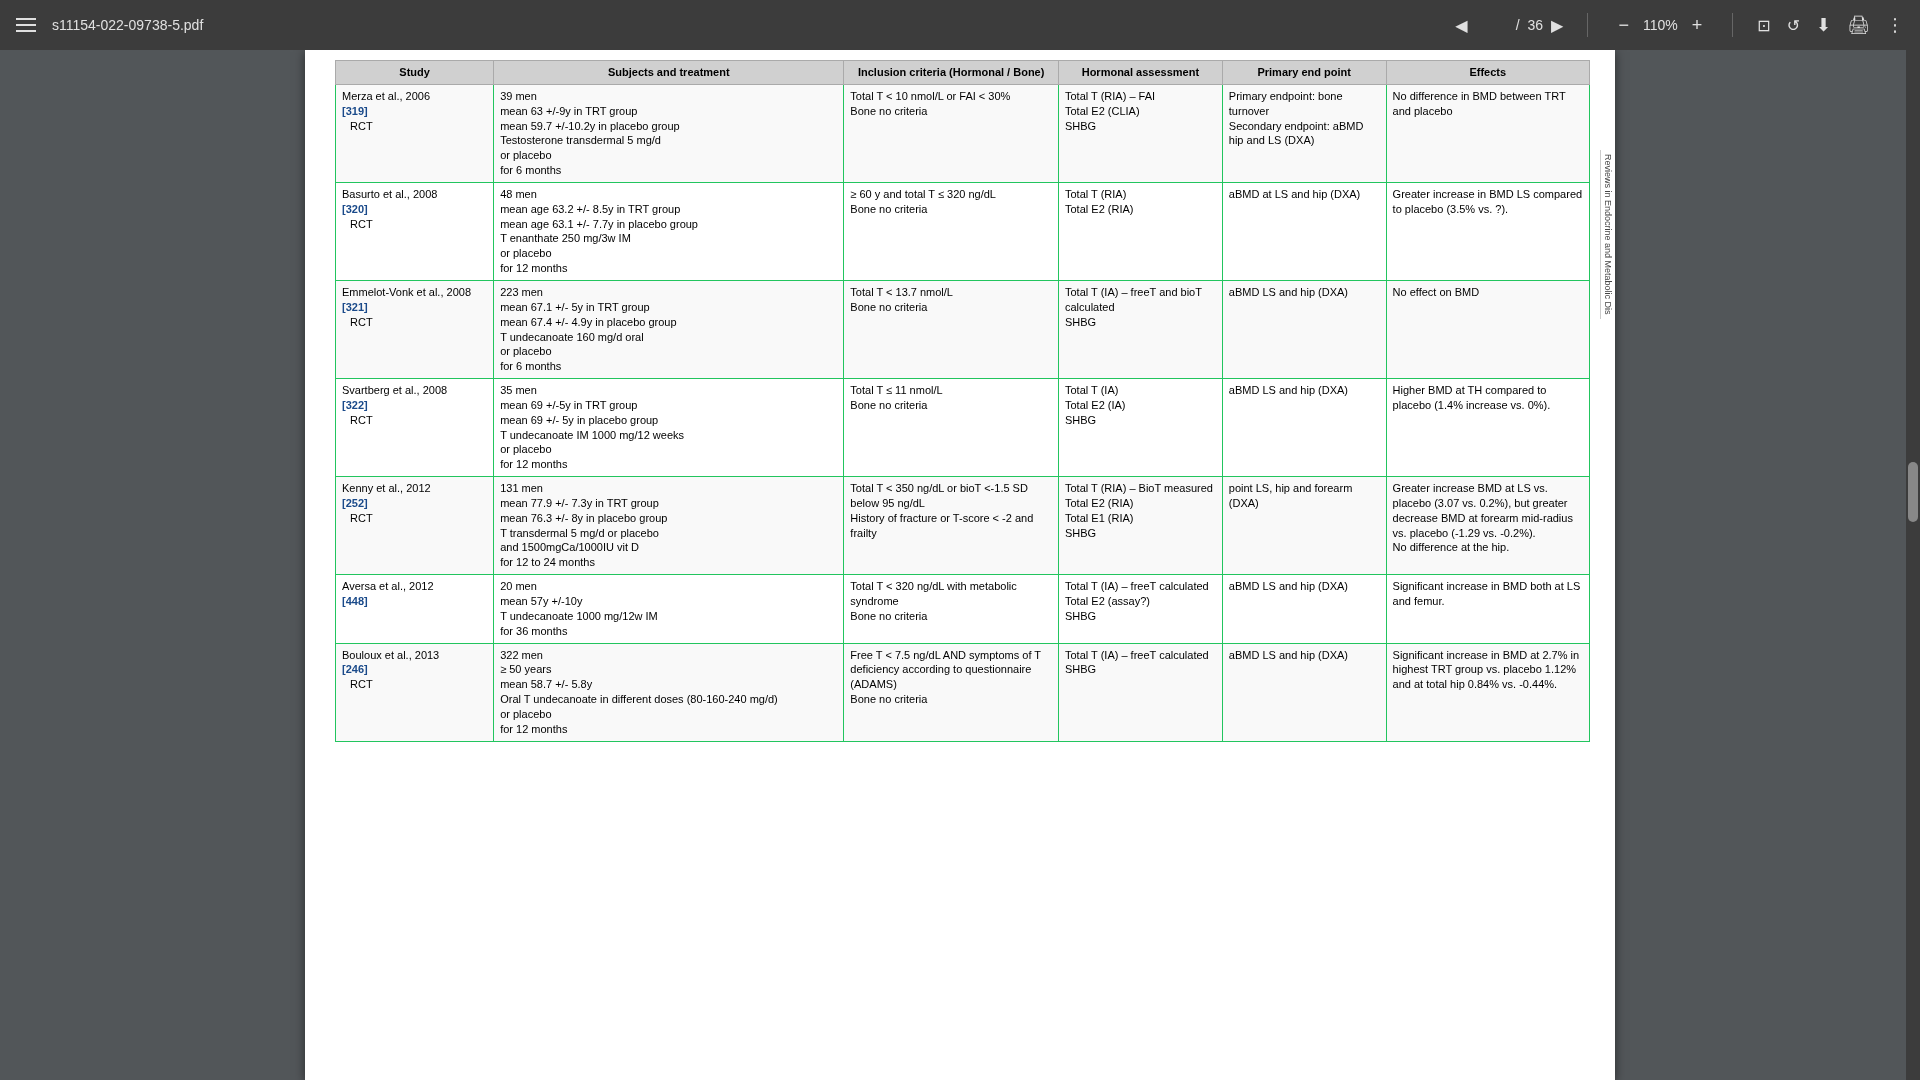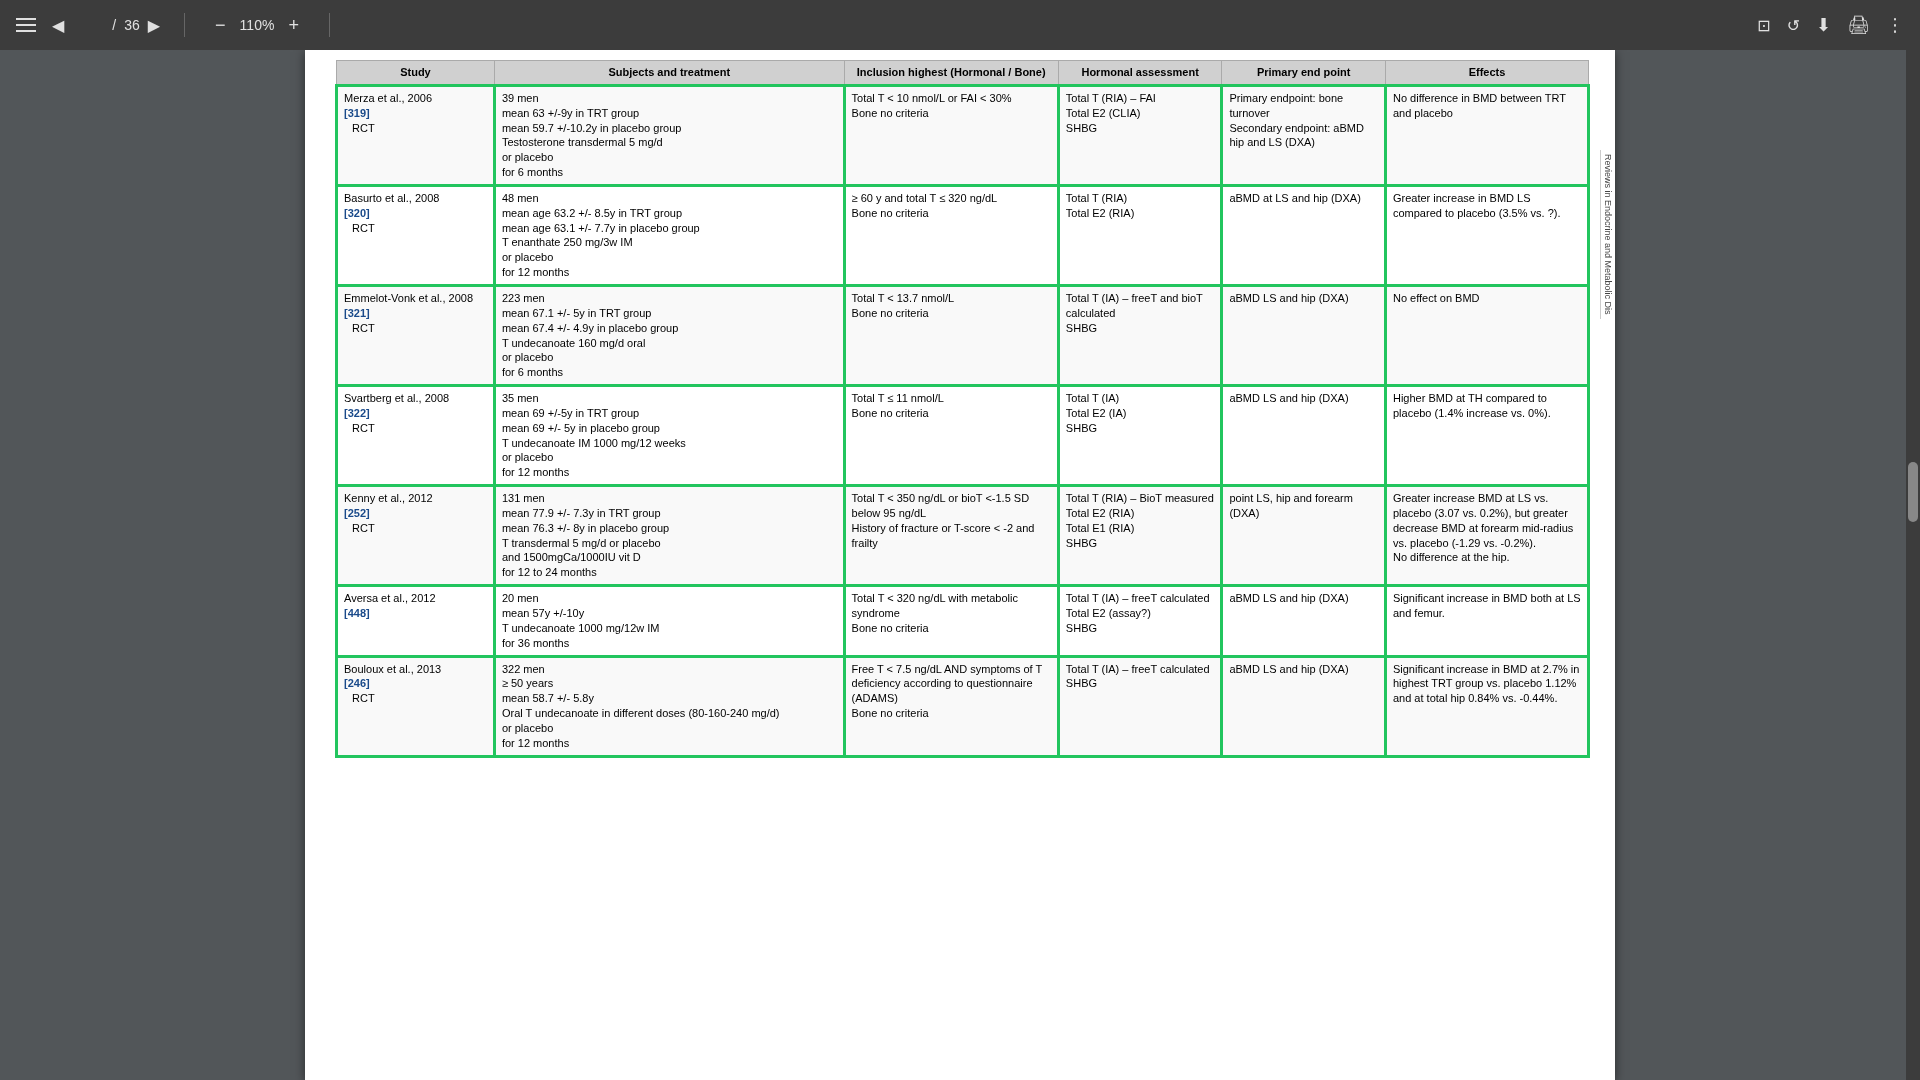--- a/index.html
+++ b/index.html
@@ -121,21 +121,21 @@
     }
     #study-table thead tr th {
       background: #d0d0d0;
       border: 1px solid #aaa;
       padding: 4px 6px;
       font-weight: bold;
       font-size: 11px;
       vertical-align: bottom;
     }
     #study-table tbody tr td {
-      border: 3px solid #22c55e;
+      border: 1px solid #22c55e;
       padding: 4px 6px;
       vertical-align: top;
       font-size: 11px;
     }
     #study-table tbody tr:nth-child(odd) {
       background: #f9f9f9;
     }
     #study-table tbody tr:nth-child(even) {
       background: #fff;
     }
@@ -178,20 +178,21 @@
   </style>
 </head>
 <body>
 
 <div id="toolbar">
   <div class="menu-icon">
     <span></span>
       <span></span>
       <span></span>
   </div>
+  <span class="filename">s11154-022-09738-5.pdf</span>
 
   <div class="nav-controls">
     <button style="background:transparent;border:none;color:#e0e0e0;font-size:16px;cursor:pointer;">◀</button>
     <input type="text" style="">
     <span>/</span>
     <span>36</span>
     <button style="background:transparent;border:none;color:#e0e0e0;font-size:16px;cursor:pointer;">▶</button>
   </div>
 
   <div class="separator"></div>
@@ -220,21 +221,21 @@
       <span>Reviews in Endocrine and Metabolic Dis</span>
     </div>
 
     <div class="table-wrapper" style="padding:10px 25px 0 30px;">
 
       <table id="study-table">
         <thead>
           <tr class="header-row-partial">
             <th style="width:140px;">Study</th>
             <th style="width:310px;">Subjects and treatment</th>
-            <th style="width:190px;">Inclusion highest (Hormonal / Bone)</th>
+            <th style="width:190px;">Inclusion criteria (Hormonal / Bone)</th>
             <th style="width:145px;">Hormonal assessment</th>
             <th style="width:145px;">Primary end point</th>
             <th style="width:180px;">Effects</th>
           </tr>
         </thead>
         <tbody id="table-body">
 
         <tr>
               <td><span>Merza et al., 2006</span><br><a class="study-ref" href="#">[319]</a><br><span class="study-type">RCT</span></td>
               <td>39 men<br>mean 63 +/-9y in TRT group<br>mean 59.7 +/-10.2y in placebo group<br>Testosterone transdermal 5 mg/d<br>or placebo<br>for 6 months</td>

